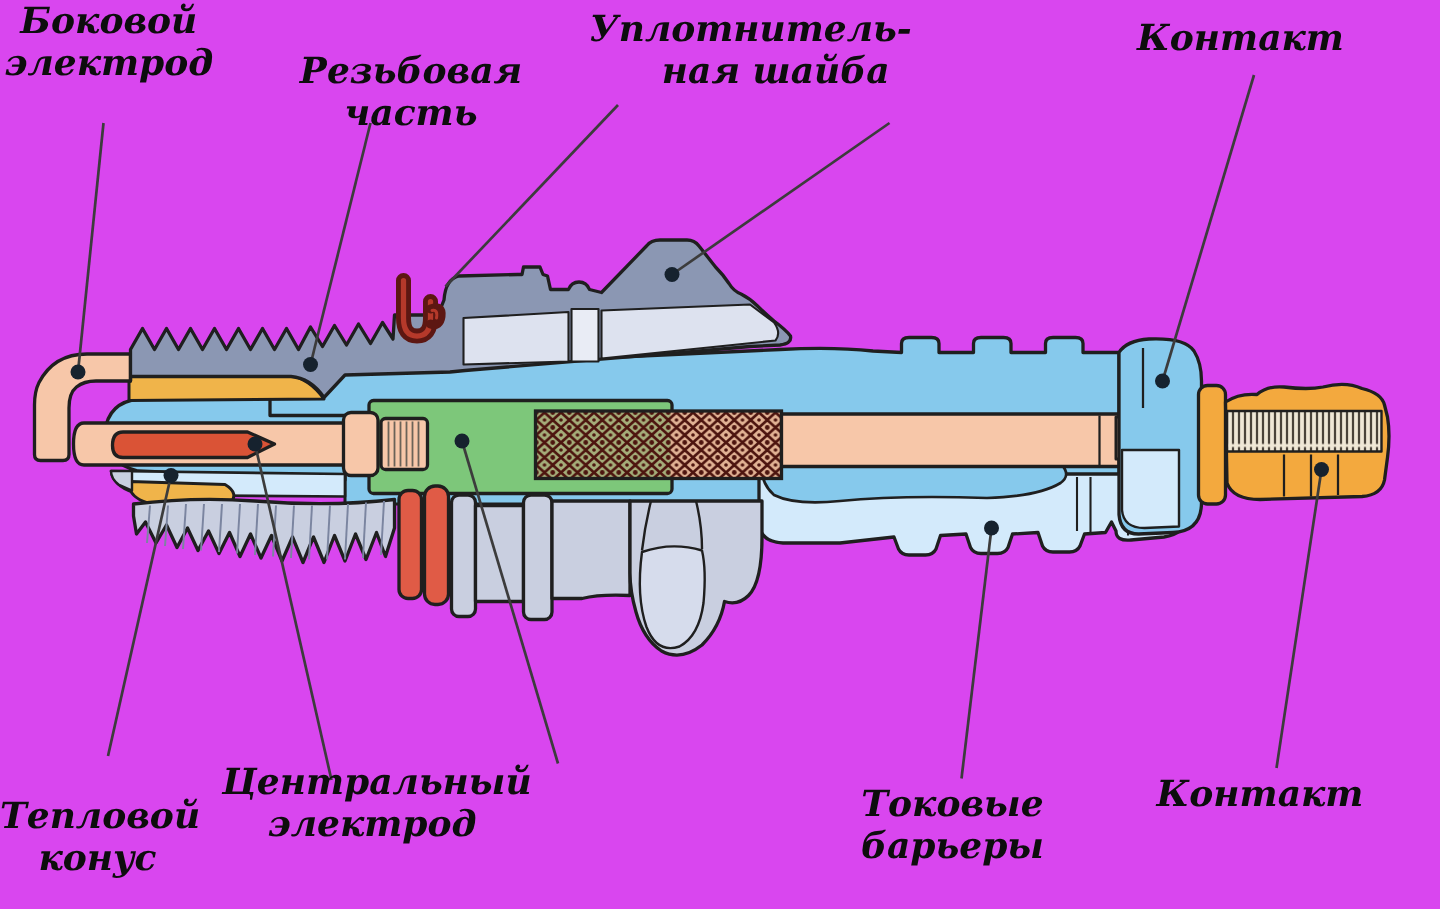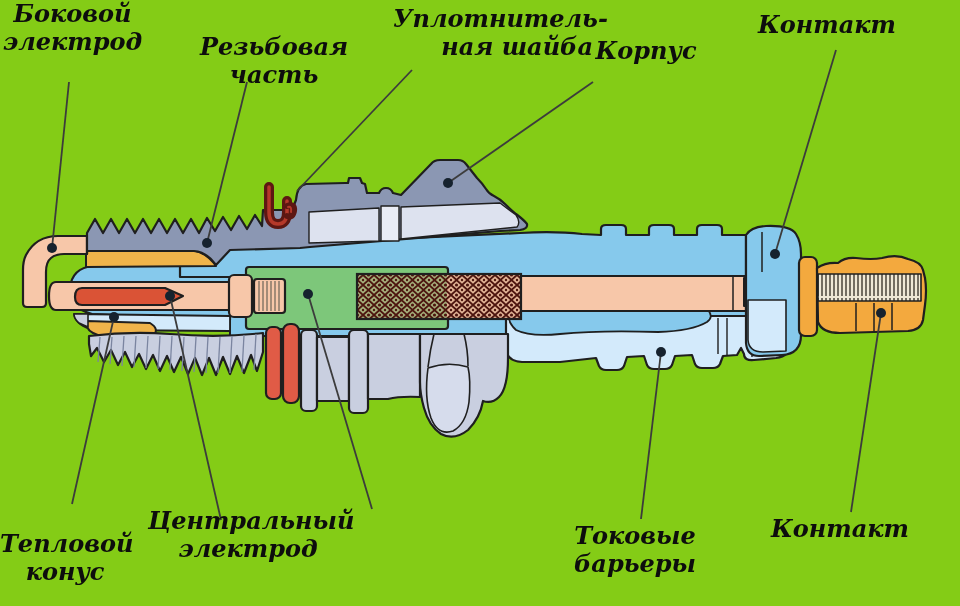--- a/index.html
+++ b/index.html
@@ -1,16 +1,16 @@
 <!DOCTYPE html>
 <html><head>
 <meta charset="utf-8">
 <style>
   html,body{margin:0;padding:0;background:#ffffff;}
-  #stage{position:relative;width:960px;height:606px;background:#84cc16;overflow:hidden;
+  #stage{position:relative;width:960px;height:606px;background:#d946ef;overflow:hidden;
          font-family:"DejaVu Serif","Liberation Serif",serif;}
   #plug-svg{position:absolute;left:0;top:0;}
   .part-label{position:absolute;font-style:italic;font-weight:700;font-size:24px;
               line-height:1.16;color:#0d0d0d;white-space:pre-line;text-align:center;}
   .part-label.left{text-align:right;}
 </style>
 </head>
 <body>
 
 <div id="stage">
@@ -192,21 +192,20 @@
       <circle cx="881" cy="313" r="5"></circle>
     </g>
   </g>
 </svg>
 
   <div class="part-label" style="left:0;top:6;width:145px;">Боковой
 электрод</div>
   <div class="part-label" style="left:166px;top:33px;width:216px;">Резьбовая часть</div>
   <div class="part-label left" style="left:393px;top:5px;width:200px;">Уплотнитель-
 ная шайба</div>
-  <div class="part-label" style="left:586px;top:37px;width:120px;">Корпус</div>
   <div class="part-label" style="left:752px;top:11px;width:150px;">Контакт</div>
   <div class="part-label" style="left:0;top:506px;width:130px;margin-top:24px;">Тепловой
 конус</div>
   <div class="part-label" style="left:148px;top:507px;width:200px;">Центральный
 электрод</div>
   <div class="part-label" style="left:770px;top:515px;width:140px;">Контакт</div>
   <div class="part-label" style="left:520px;top:522px;width:230px;">Токовые барьеры</div>
 </div>
 
 </body></html>

